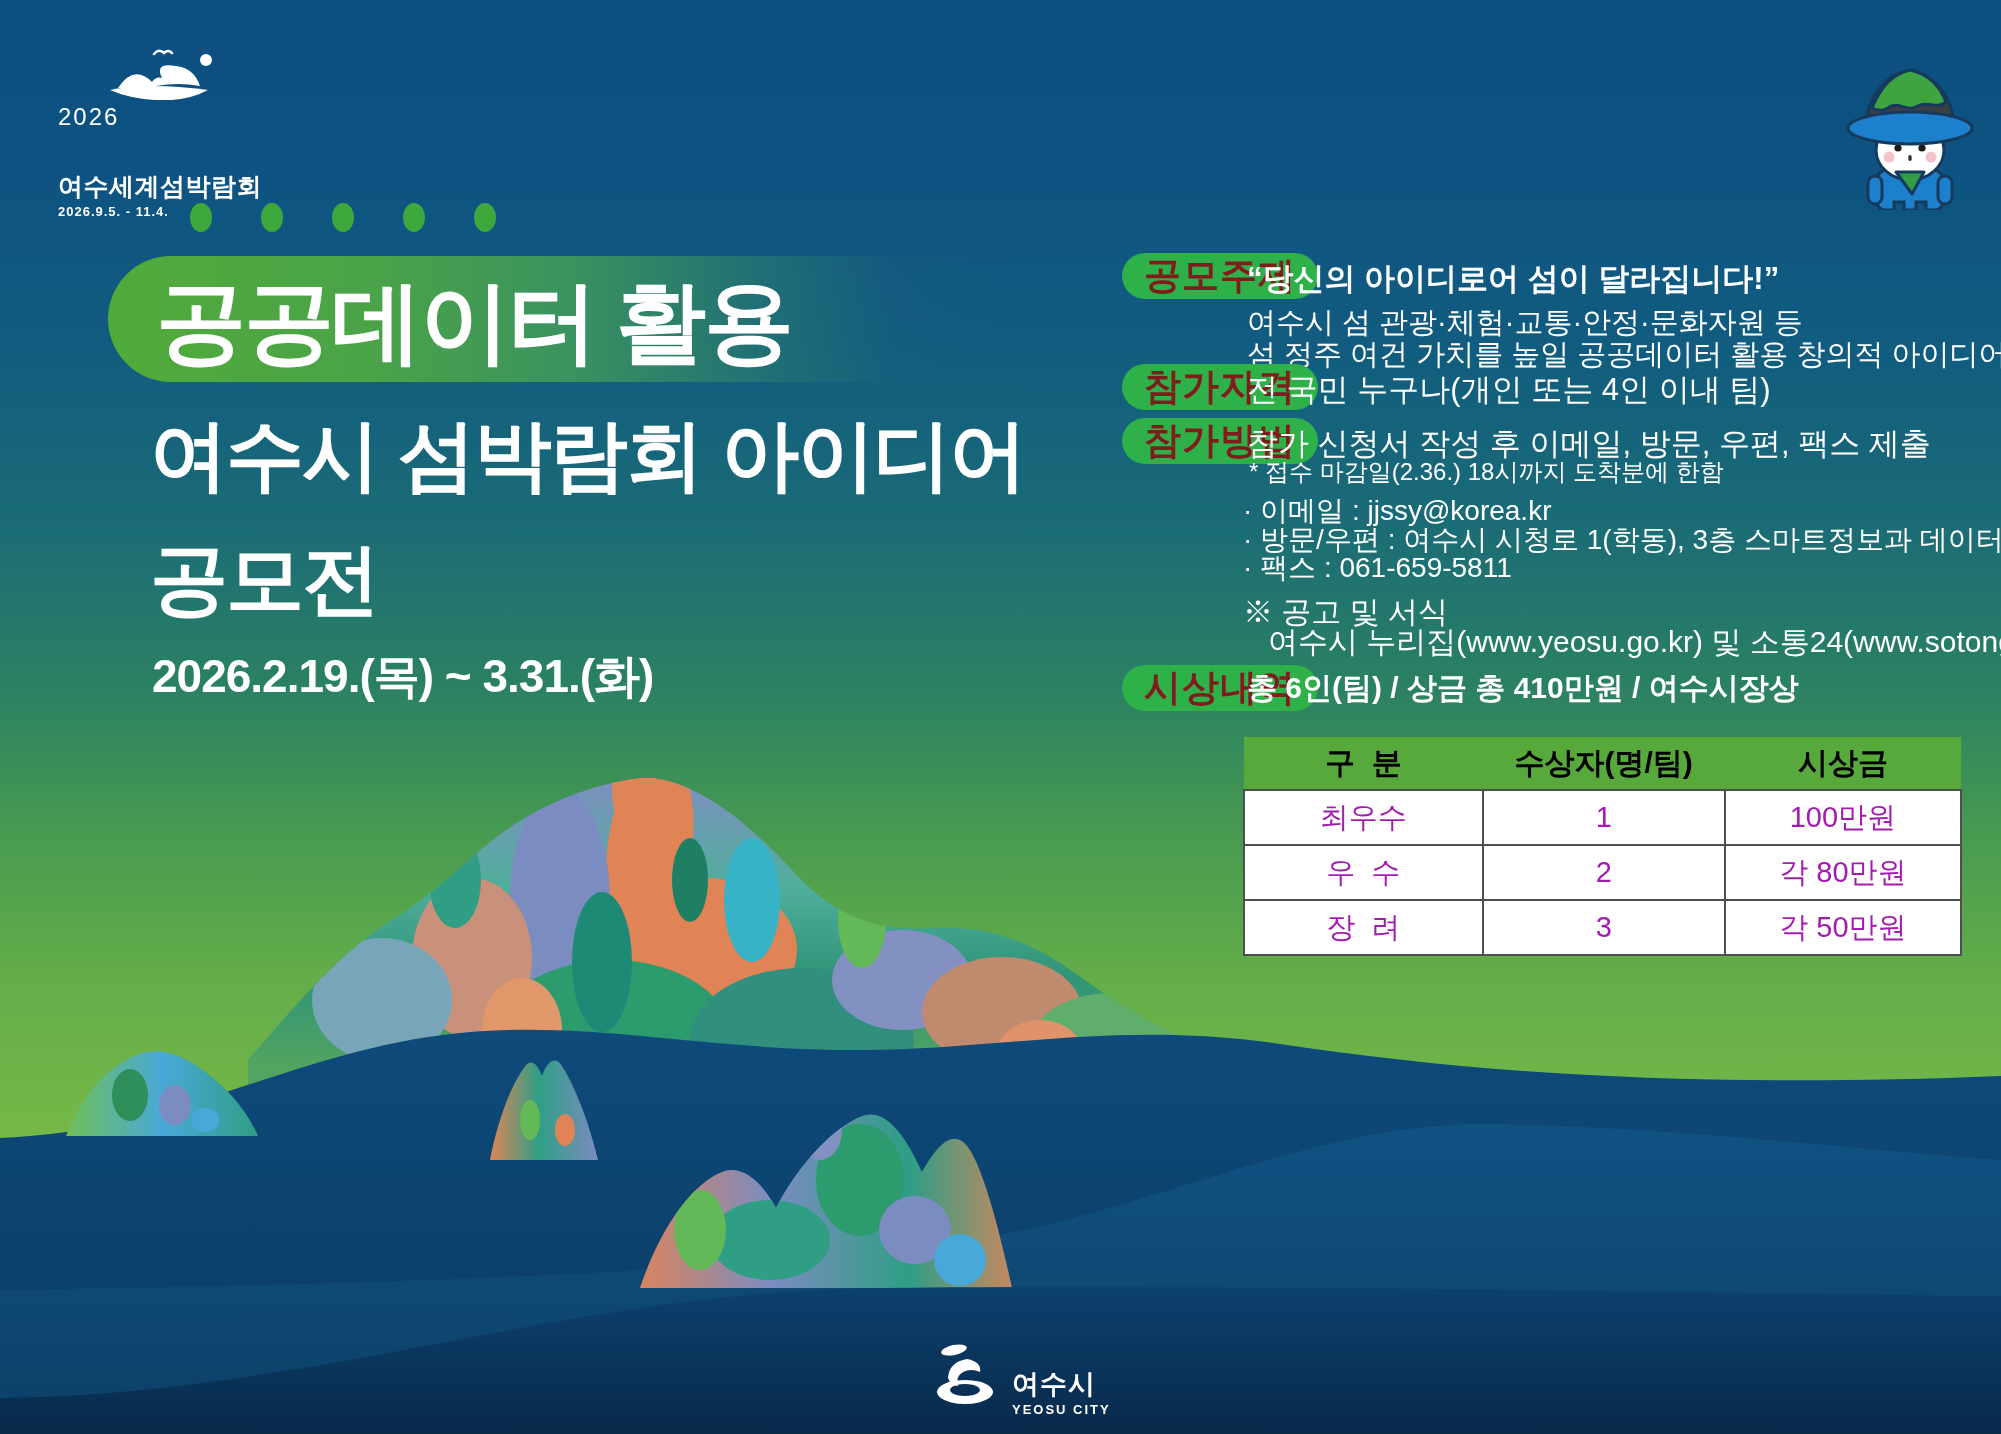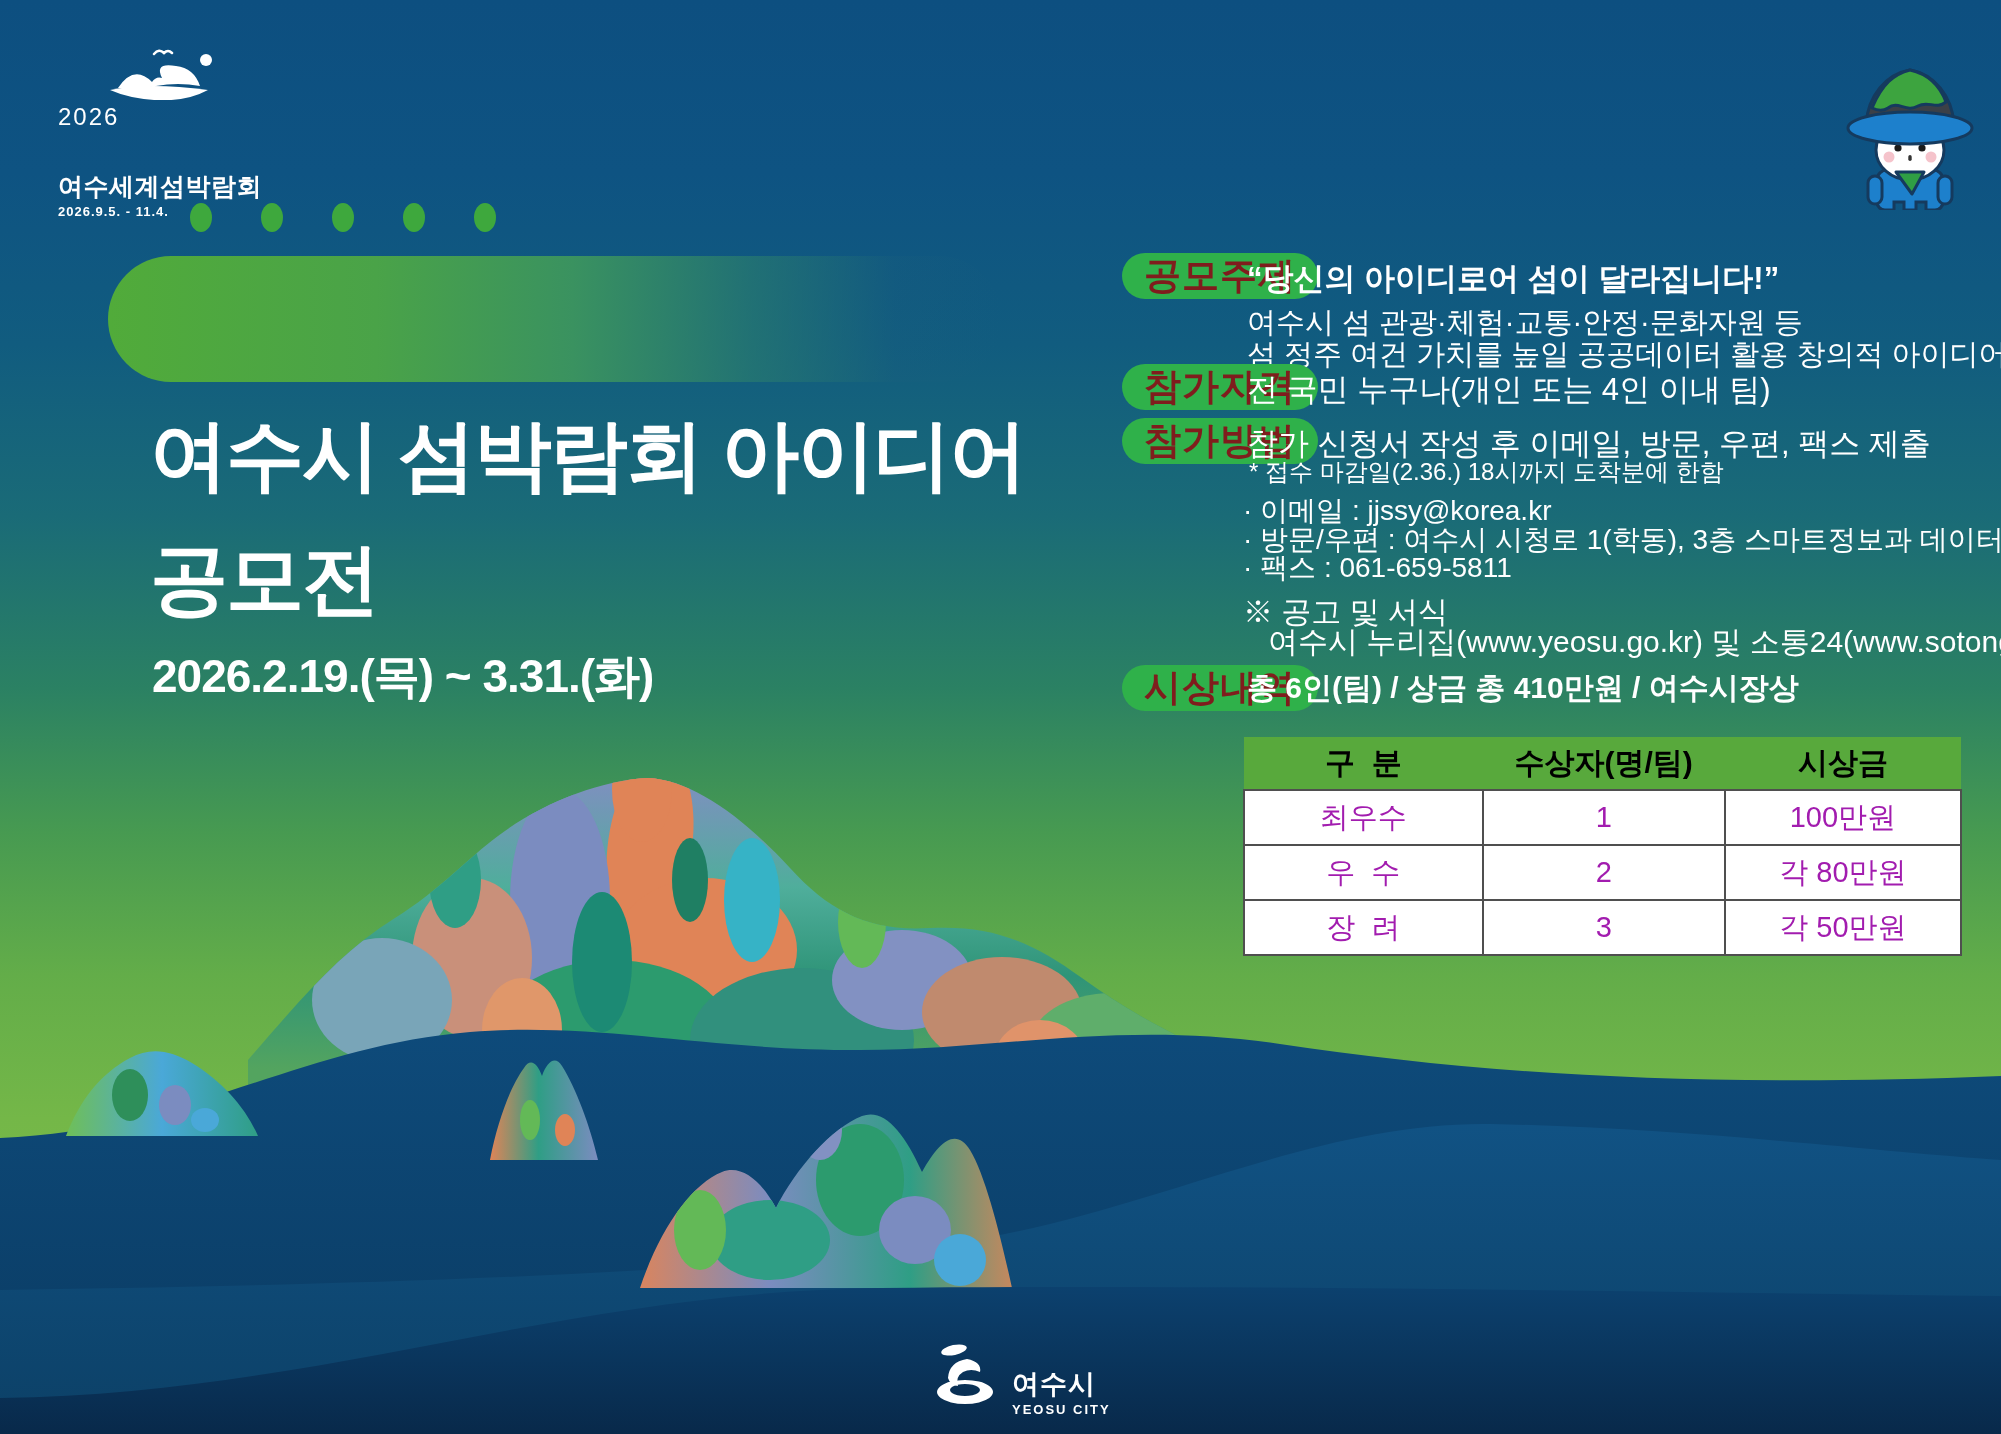--- a/index.html
+++ b/index.html
@@ -215,20 +215,23 @@
 
   <div class="abs dots">
     <i></i>
       <i></i>
       <i></i>
       <i></i>
       <i></i>
   </div>
 
   <div class="abs pill"></div>
+  <div class="abs pill-text">
+    <span>공공데이터</span><span class="sub">활용</span>
+  </div>
   <div class="abs subtitle l1">여수시 섬박람회 아이디어</div>
   <div class="abs subtitle l2">공모전</div>
   <div class="abs period">2026.2.19.(목) ~ 3.31.(화)</div>
 
   <div class="abs badge" style="top:253px">공모주제</div>
   <div class="abs rtext quote">“당신의 아이디로어 섬이 달라집니다!”</div>
   <div class="abs rtext desc d1">여수시 섬 관광·체험·교통·안정·문화자원 등</div>
   <div class="abs rtext desc d2">섬 정주 여건 가치를 높일 공공데이터 활용 창의적 아이디어</div>
 
   <div class="abs badge" style="top:364px">참가자격</div>

